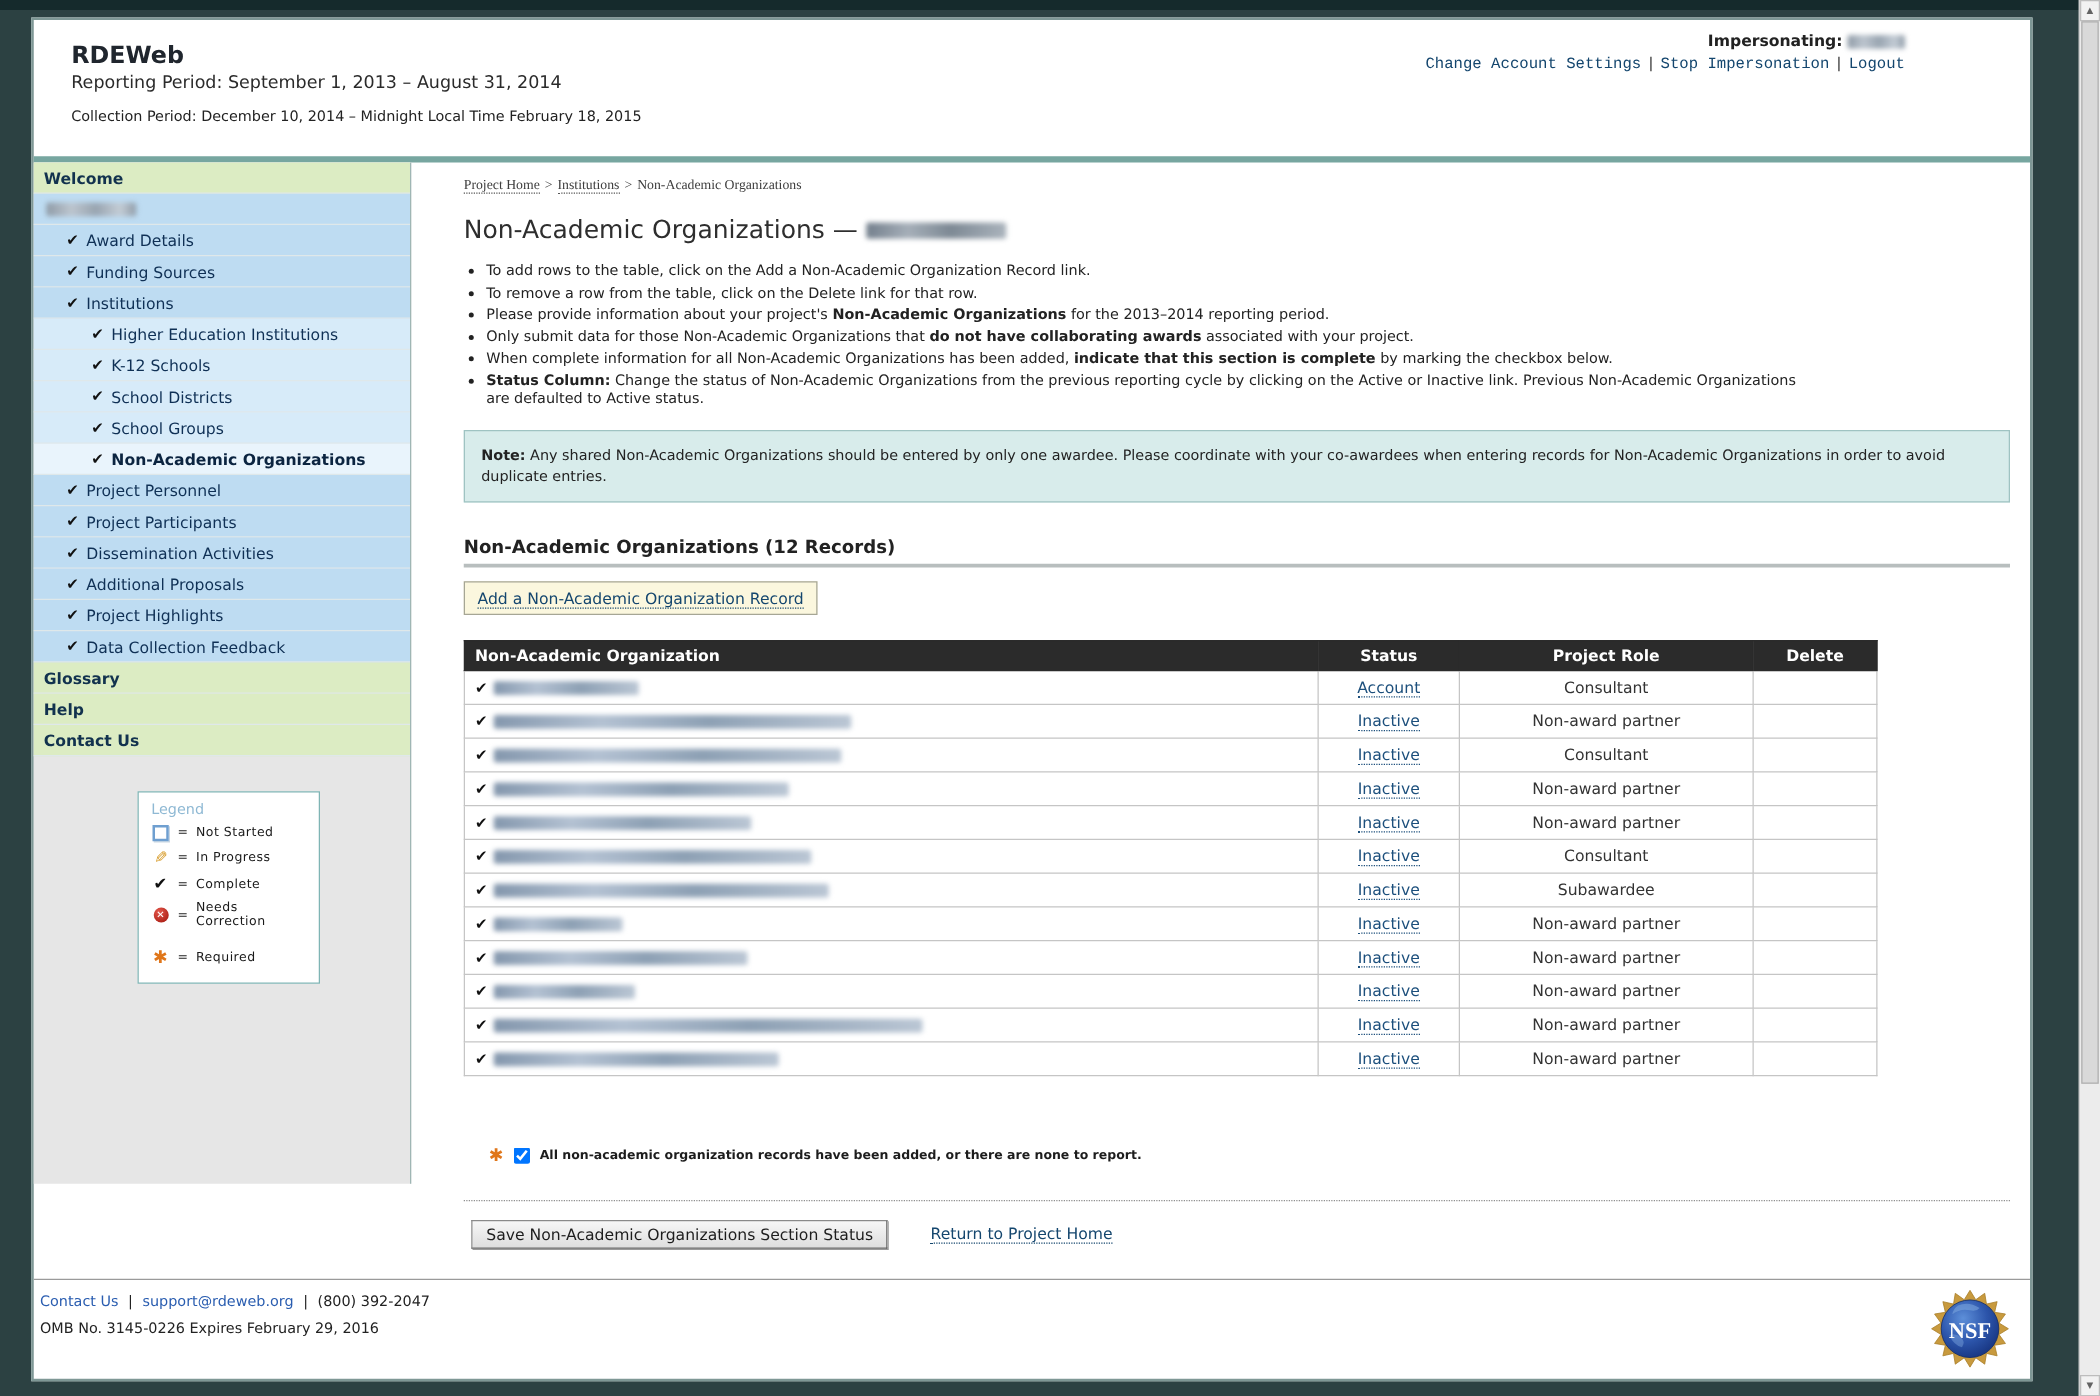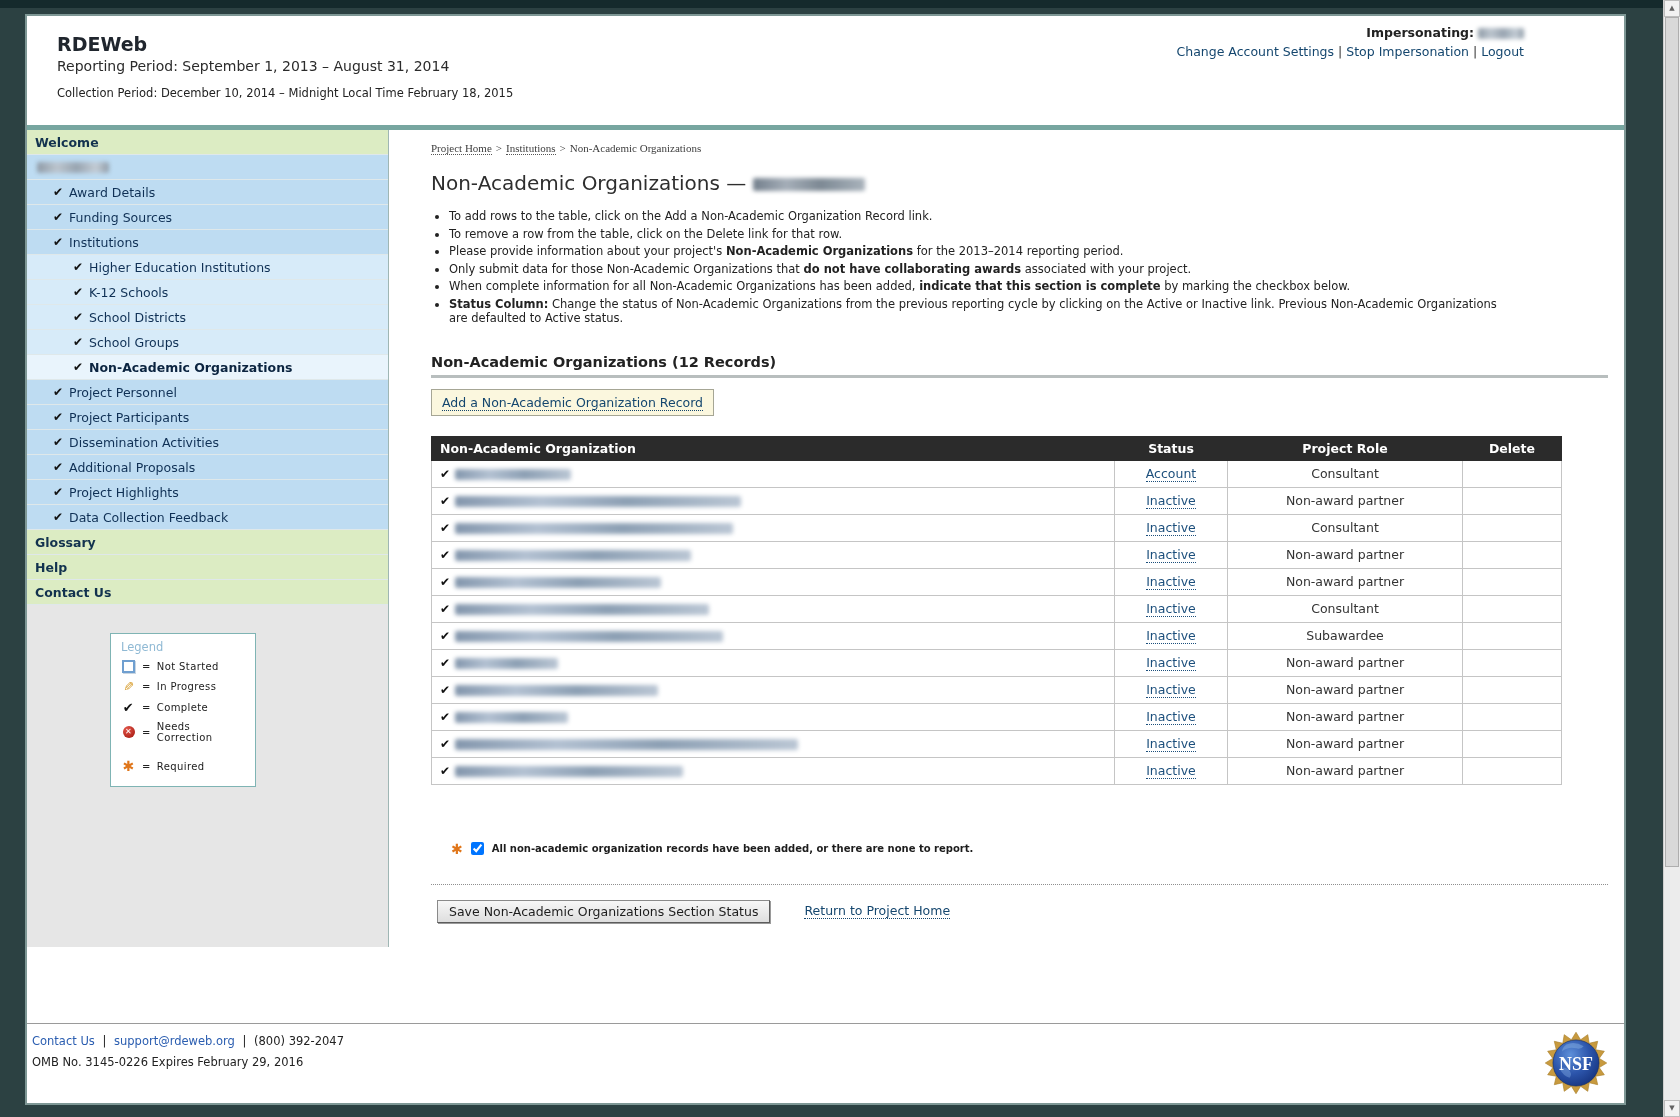--- a/index.html
+++ b/index.html
@@ -10,27 +10,27 @@
   .card{position:absolute;left:25px;top:14px;width:1601px;height:1091px;background:#fff;
     border:2px solid var(--card-border,#7e9795);box-sizing:border-box;}
   
   .card-header{position:relative;height:109px;box-sizing:border-box;padding:13px 0 0 30px;}
   .eyebrow{font-size:10px;color:#4d5357;letter-spacing:1.2px;}
   .app-name{font-size:19px;font-weight:bold;color:#20262e;margin-top:4px;}
   .rep-period{font-size:14px;color:#2b2b2b;margin-top:3px;}
   .col-period{font-size:11.5px;color:#222;margin-top:12px;}
   .account{position:absolute;top:9px;right:100px;text-align:right;font-size:12.5px;color:#222;}
   .account .imp{font-weight:bold;}
-  .account-links{margin-top:4px;}
+  .account-links{margin-top:4px;font-family:Liberation Mono, monospace;}
   .account-links a{color:var(--link-navy,#14466e);text-decoration:none;cursor:pointer;}
   .account-links .sep{color:#333;margin:0 4px;}
   .teal-rule{height:5px;background:var(--teal-rule,#77a6a0);}
   
   .body-row{display:flex;align-items:flex-start;}
-  .sidebar{width:362px;height:817px;background:var(--sidebar-gray,#e6e6e6);
+  .sidebar{width:302px;height:817px;background:var(--sidebar-gray,#e6e6e6);
     border-right:1px solid #9fb6b4;box-sizing:border-box;flex:none;}
   .side-item{height:25px;box-sizing:border-box;display:flex;align-items:center;
     font-size:12.5px;color:#0f3055;border-bottom:1px solid #dfe8ea;cursor:pointer;}
   .side-item .check{color:#111;font-size:12px;margin-right:6px;}
   .t-green{background:var(--sidebar-green,#dcecc3);font-weight:bold;color:#12324e;}
   .t-blue{background:var(--sidebar-blue,#bedcf2);}
   .t-lightblue{background:var(--sidebar-lightblue,#d7ebf9);}
   .t-selected{background:var(--sidebar-selected,#e9f4fc);font-weight:bold;color:#0b2440;}
   .lv0{padding-left:8px;}.lvr{padding-left:10px;}.lv1{padding-left:26px;}.lv2{padding-left:46px;}
   
@@ -259,20 +259,21 @@
 
       <ul class="bullets">
           <li><span>To add rows to the table, click on the Add a Non-Academic Organization Record link.</span></li>
           <li><span>To remove a row from the table, click on the Delete link for that row.</span></li>
           <li><span>Please provide information about your project's </span><b>Non-Academic Organizations</b><span> for the 2013–2014 reporting period.</span></li>
           <li><span>Only submit data for those Non-Academic Organizations that </span><b>do not have collaborating awards</b><span> associated with your project.</span></li>
           <li><span>When complete information for all Non-Academic Organizations has been added, </span><b>indicate that this section is complete</b><span> by marking the checkbox below.</span></li>
           <li><b>Status Column:</b><span> Change the status of Non-Academic Organizations from the previous reporting cycle by clicking on the Active or Inactive link. Previous Non-Academic Organizations are defaulted to Active status.</span></li>
         </ul>
 
+      <div class="note-box"><b>Note:</b><span> Any shared Non-Academic Organizations should be entered by only one awardee. Please coordinate with your co-awardees when entering records for Non-Academic Organizations in order to avoid duplicate entries.</span></div>
 
       <div class="section-heading">Non-Academic Organizations (12 Records)</div>
       <hr class="heading-rule">
 
       <span class="add-box">
         <a>Add a Non-Academic Organization Record</a>
       </span>
 
       <table class="org-table">
         <thead>

